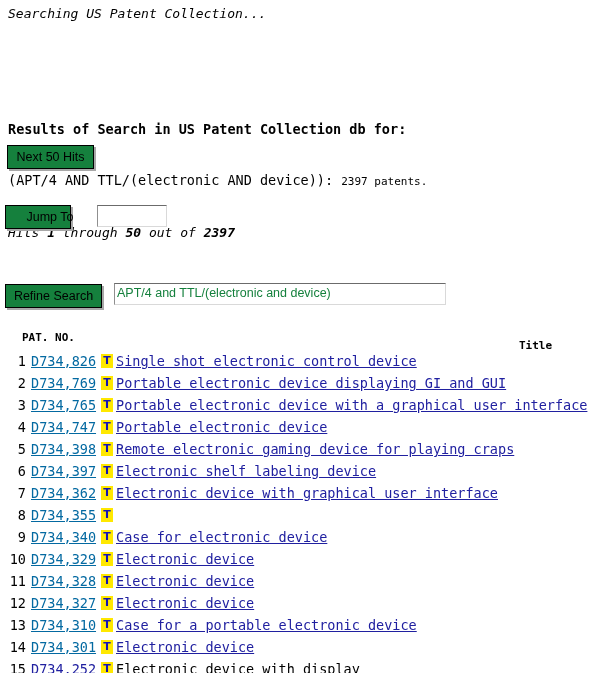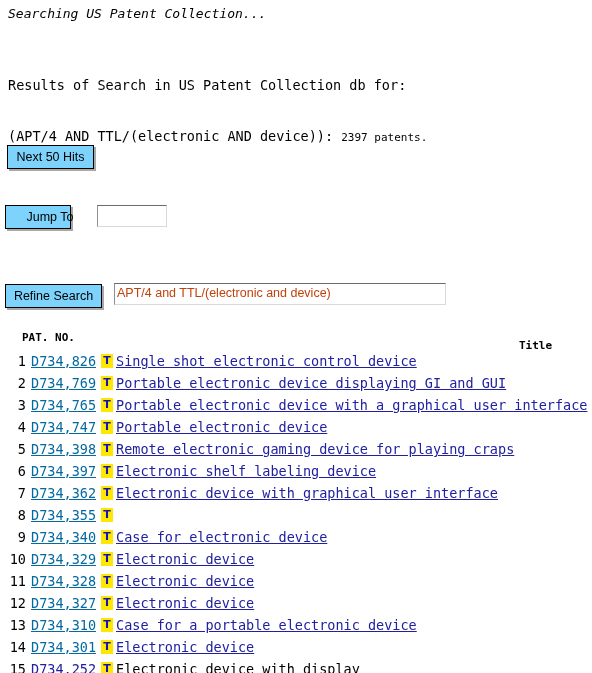--- a/index.html
+++ b/index.html
@@ -37,22 +37,23 @@
   .results-block {
     position: absolute;
     left: 8px;
     top: 43px;
     font-family: "DejaVu Sans Mono", "Liberation Mono", monospace;
     font-size: 13.5px;
     line-height: 17px;
     white-space: pre;
   }
   .results-line-1 {
-    font-weight: normal;
-    white-space: pre;
+    font-weight: bold;
+    white-space: pre;
+    margin-top: 44px;
   }
   .results-line-2 {
     white-space: pre;
   }
   .results-query {
     font-weight: normal;
   }
   .results-count {
     font-weight: normal;
     font-size: 11px;
@@ -60,21 +61,21 @@
   .hits-line {
     font-style: italic;
     font-size: 13px;
     white-space: pre;
   }
   .hits-line b { font-weight: bold; font-style: italic; }
 
   .btn2 {
     position: absolute;
     box-sizing: border-box;
-    background: #7dd3fc;
+    background: #15803d;
     border: 1px solid #000000;
     border-right-color: #000000;
     border-bottom-color: #000000;
     box-shadow: 2px 2px 0 #a8a8a8;
     font-family: "Liberation Sans", sans-serif;
     font-size: 12.5px;
     color: #000000;
     text-align: left;
     white-space: nowrap;
     cursor: default;
@@ -86,21 +87,21 @@
   .txtfield {
     position: absolute;
     box-sizing: border-box;
     background: #ffffff;
     border-top: 1px solid #6b6b6b;
     border-left: 1px solid #8f8f8f;
     border-right: 1px solid #d9d9d9;
     border-bottom: 1px solid #d9d9d9;
     font-family: "Liberation Sans", sans-serif;
     font-size: 12.5px;
-    color: #c2410c;
+    color: #15803d;
     padding: 0 1px 0 2px;
     line-height: 19px;
     white-space: nowrap;
     overflow: hidden;
     outline: none;
   }
 
   
   .table-head {
     position: absolute;
@@ -194,20 +195,21 @@
 </head>
 <body>
 
 <div class="page">
 
   <div class="status-line">Searching US Patent Collection...</div>
 
   <div class="results-block">
     <div class="results-line-1">Results of Search in US Patent Collection db for:</div>
     <div class="results-line-2"><span class="results-query">(APT/4 AND TTL/(electronic AND device)): </span><span class="results-count">2397 patents.</span></div>
+    <div class="hits-line"><span>Hits </span><b>1</b><span> through </span><b>50</b><span> out of </span><b>2397</b></div>
   </div>
 
   <div class="btn2" style="left:7px; top:145px; width:87px; height:24px;">
     <span>Next 50 Hits</span>
   </div>
 
   <div class="btn2" style="left:5px; top:205px; width:66px; height:24px;padding-left:24px;">
     <span>Jump To</span>
   </div>
   <div class="txtfield" contenteditable="true" style="left: 97px; top: 205px; width: 70px; height: 22px;"></div>

